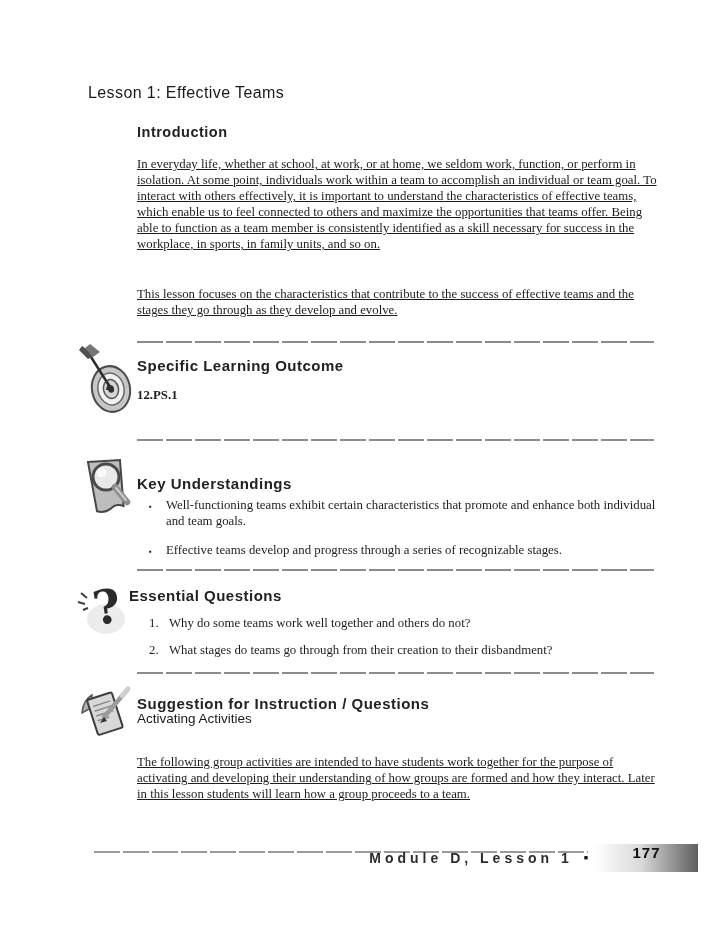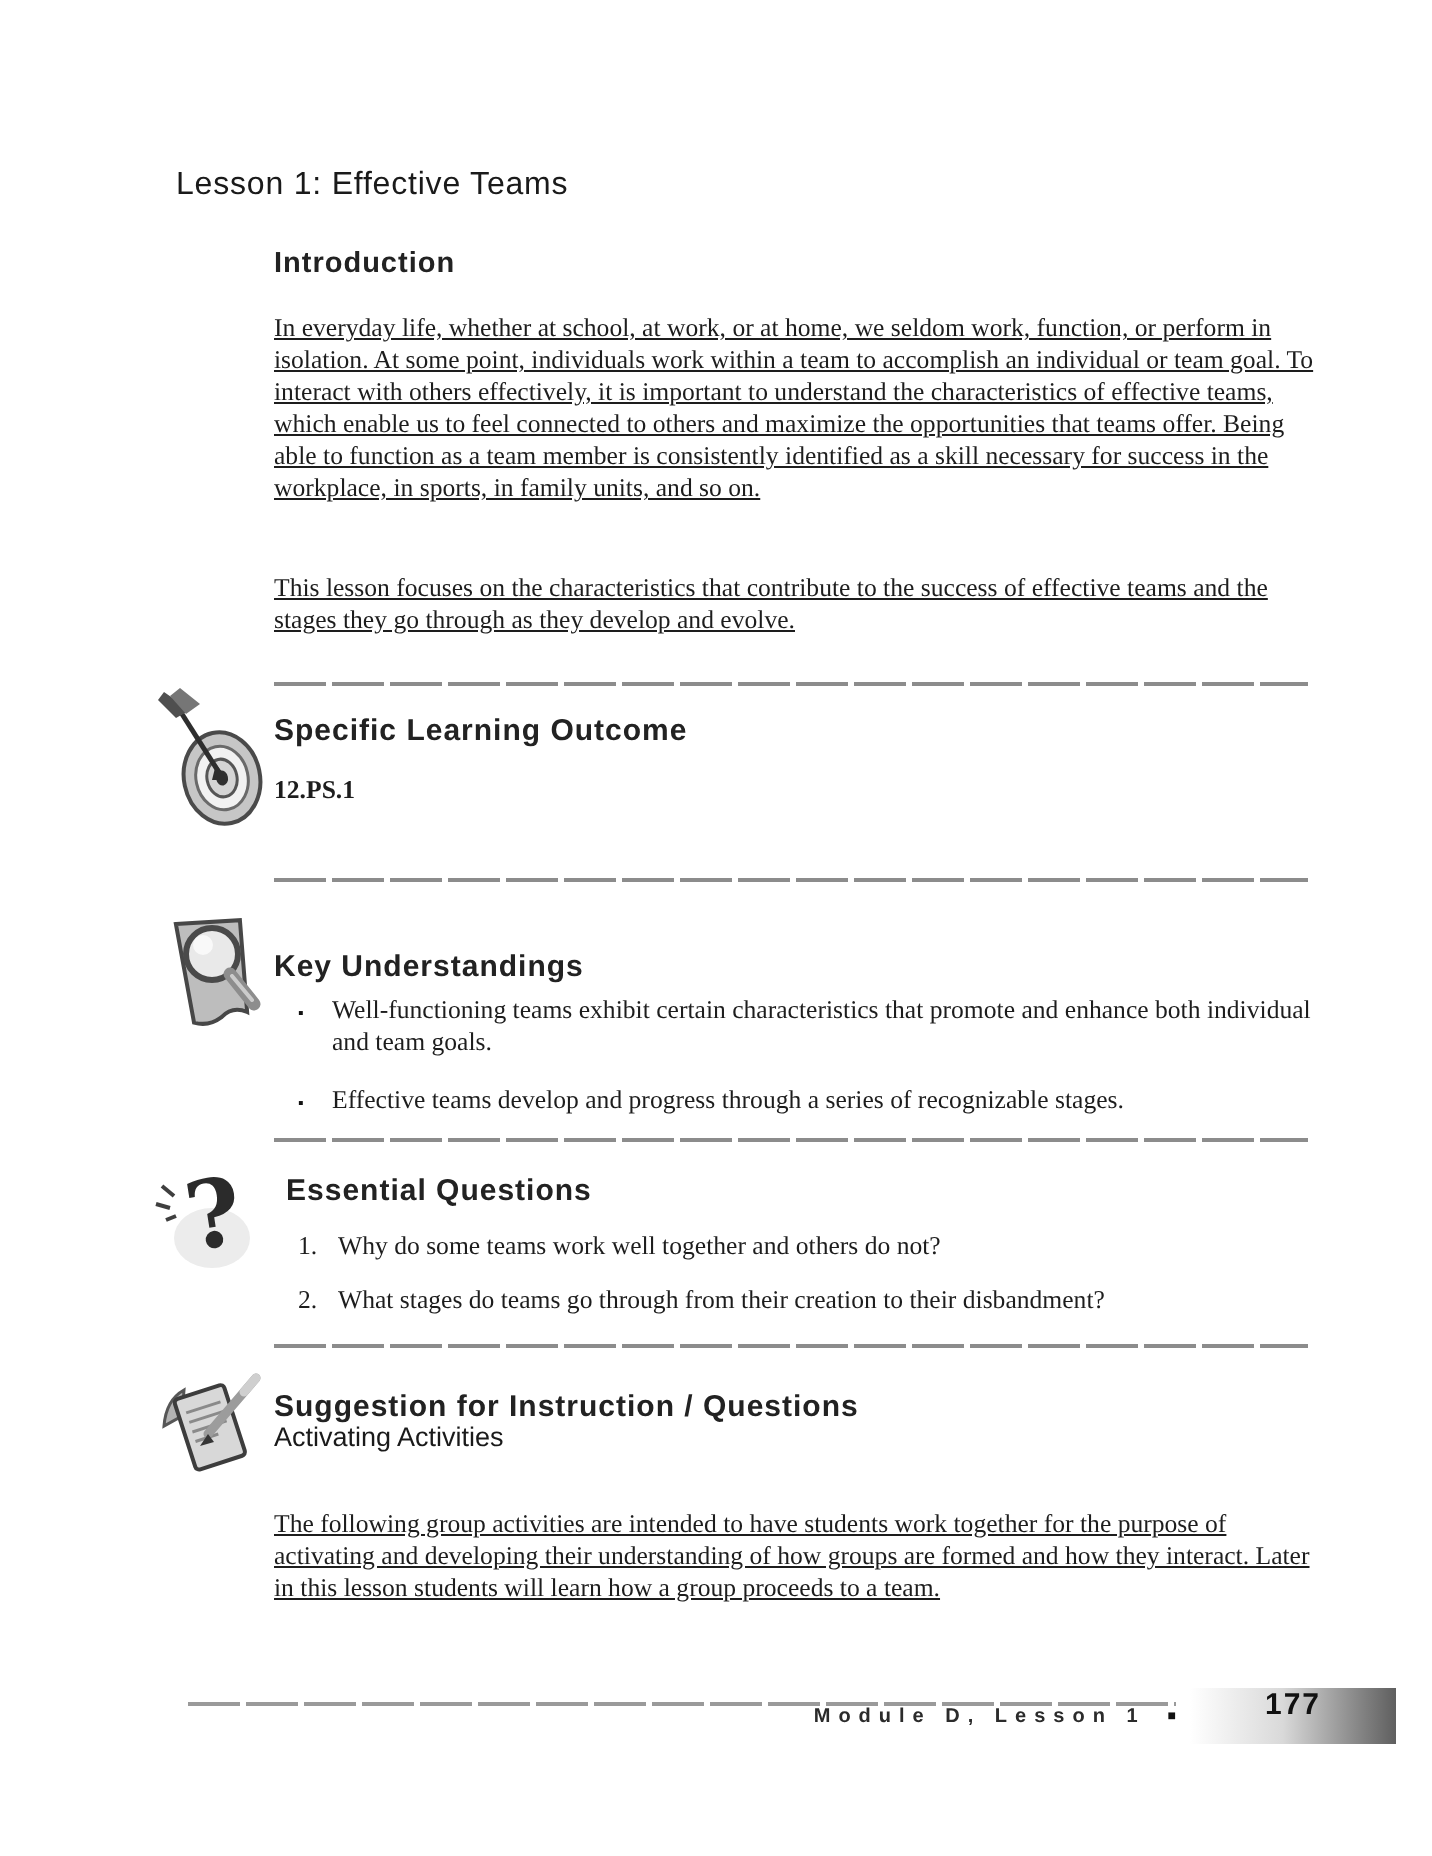--- a/index.html
+++ b/index.html
@@ -39,21 +39,21 @@
   .num-text{flex:1;}
   .footer-line{
     position:absolute;left:94px;top:851px;width:494px;height:1.5px;
     background:repeating-linear-gradient(90deg,#9a9a9a 0 26px,transparent 26px 29px);
   }
   .footer-row{
     position:absolute;left:94px;top:843px;width:494px;height:30px;
     display:flex;align-items:center;justify-content:flex-end;
   }
   .footer-label{
-    font-family:"Liberation Sans",sans-serif;font-size:10px;font-weight:bold;
+    font-family:"Liberation Sans",sans-serif;font-size:14px;font-weight:bold;
     letter-spacing:4px;color:#2b2b2b;white-space:nowrap;
   }
   .footer-square{font-size:7px;color:#111;margin-left:11px;line-height:1;}
   .page-num-box{
     position:absolute;left:595px;top:844px;width:103px;height:28px;
     background:linear-gradient(90deg,#ffffff 0%,#d9d9d9 45%,#8a8a8a 80%,#5f5f5f 100%);
     display:flex;align-items:flex-start;justify-content:center;
   }
   .page-num{
     font-family:"Liberation Sans",sans-serif;font-size:15px;font-weight:bold;
@@ -119,21 +119,21 @@
 
   <div class="icon-box" style="left:73px;top:577px;width:58px;height:62px;">
     <svg width="58" height="62" viewBox="0 0 58 62">
       <ellipse cx="33" cy="42" rx="19" ry="15" fill="#ececec"></ellipse>
       <text x="20" y="47" font-size="47" font-weight="bold" fill="#2b2b2b" font-family="DejaVu Serif, serif" transform="rotate(-9 30 30)">?</text>
       <line x1="8" y1="16" x2="14" y2="21" stroke="#3f3f3f" stroke-width="2"></line>
       <line x1="5" y1="25" x2="12" y2="27" stroke="#3f3f3f" stroke-width="2"></line>
       <line x1="10" y1="33" x2="15" y2="31" stroke="#3f3f3f" stroke-width="2"></line>
     </svg>
   </div>
-  <div class="section-heading" style="left:143px;top:587px;">Essential Questions</div>
+  <div class="section-heading" style="left:129px;top:587px;">Essential Questions</div>
   <div class="num-list body-text">
     <div class="num-row">
       <span class="num-marker">1.</span>
       <span class="num-text">Why do some teams work well together and others do not?</span>
     </div>
     <div class="num-row">
       <span class="num-marker">2.</span>
       <span class="num-text">What stages do teams go through from their creation to their disbandment?</span>
     </div>
   </div>

